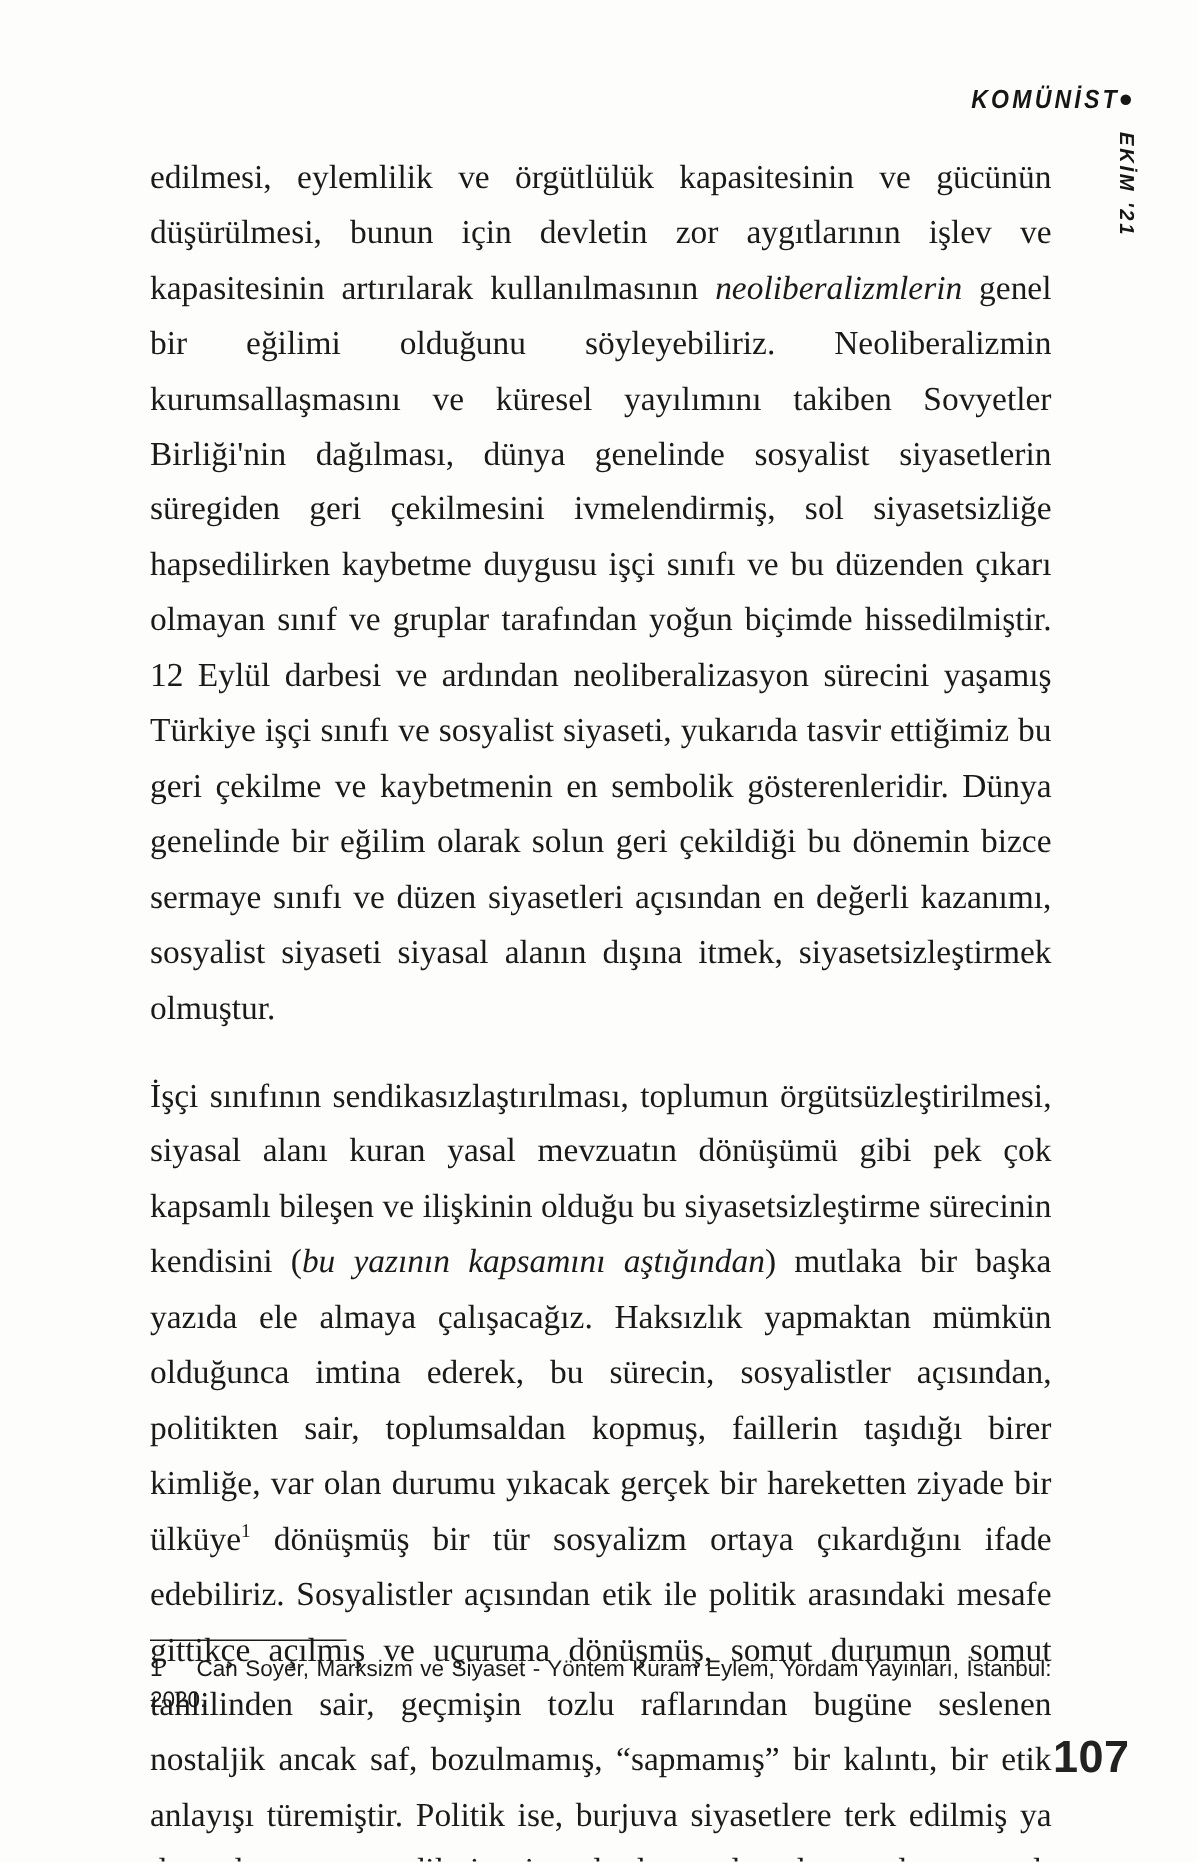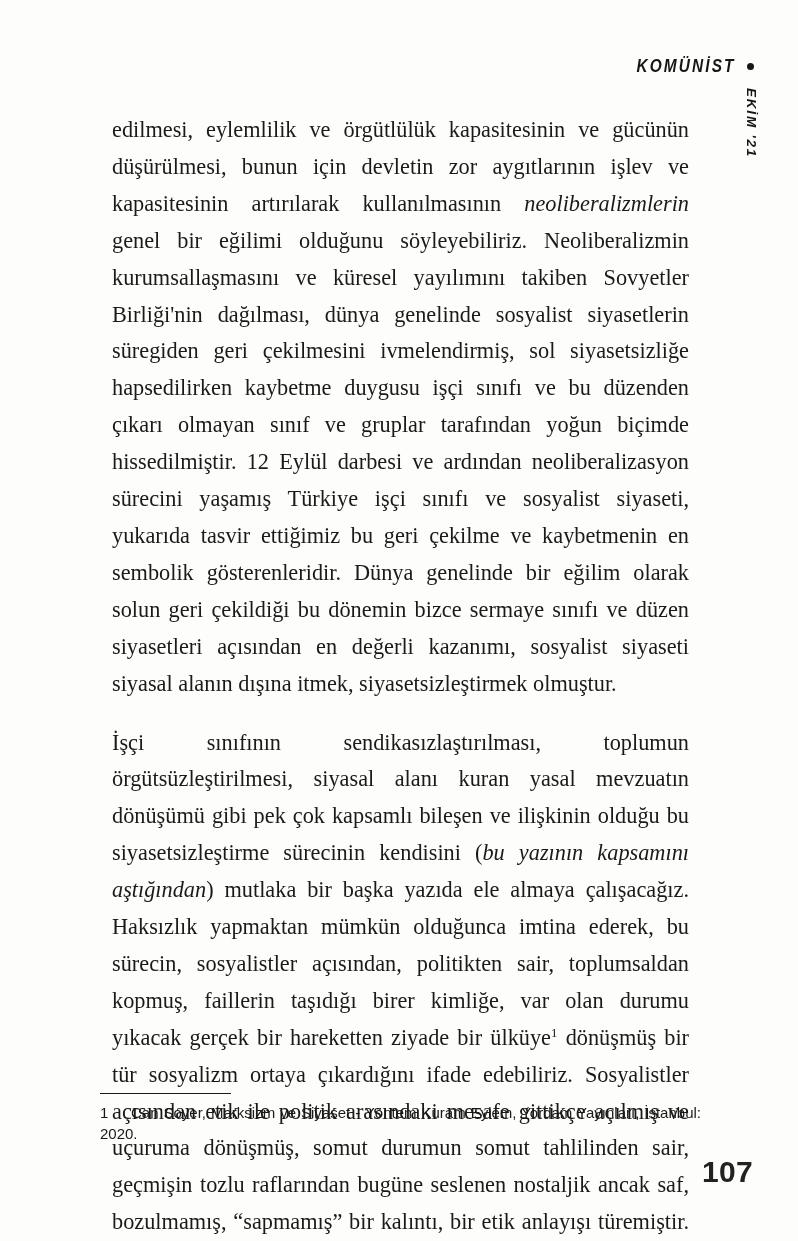--- a/index.html
+++ b/index.html
@@ -21,21 +21,20 @@
     inset: 0;
   }
 
   
   .running-head {
     position: absolute;
     top: 56px;
     right: 44px;
     display: flex;
     align-items: center;
-    gap: 11px;
   }
   .running-head-title {
     font-family: "Liberation Sans", sans-serif;
     font-weight: bold;
     font-style: italic;
     font-size: 17.5px;
     letter-spacing: 2.4px;
     color: #161616;
     transform: scaleX(0.88);
     transform-origin: right center;
@@ -76,21 +75,21 @@
     position: absolute;
     top: 100px;
     left: 100px;
     width: 601px;
   }
   .body-par {
     font-size: 22.3px;
     line-height: 36.9px;
     text-align: justify;
     text-justify: inter-word;
-    margin: 12px;
+    margin: 0;
     hyphens: none;
   }
   .body-par + .body-par {
     margin-top: 22px;
   }
   .body-par i {
     font-style: italic;
   }
   .body-par sup {
     font-size: 0.58em;

